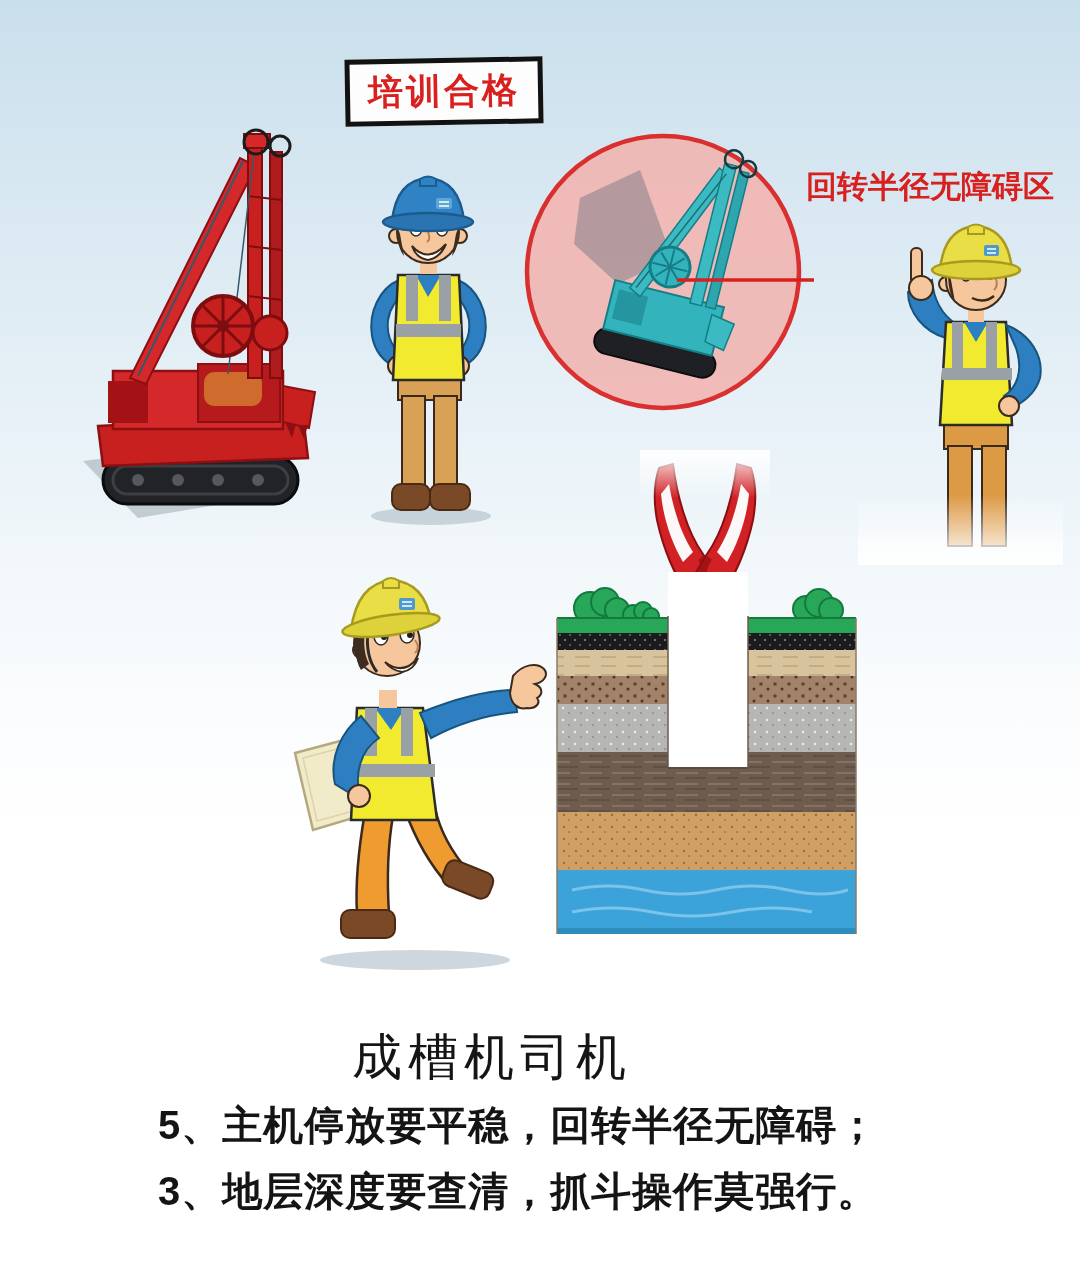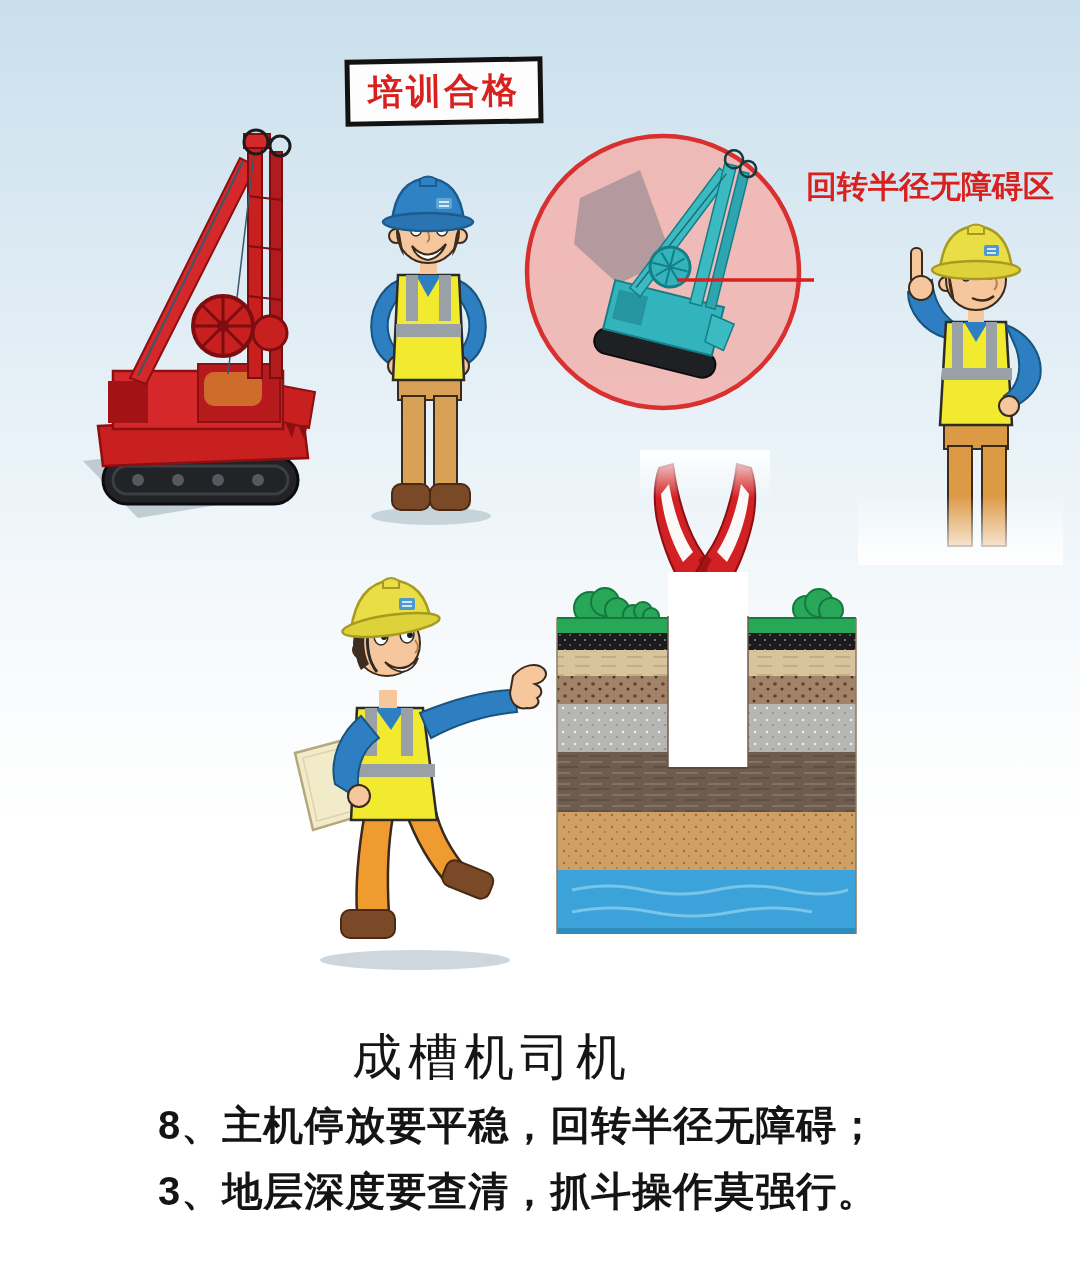--- a/index.html
+++ b/index.html
@@ -360,17 +360,17 @@
       <ellipse cx="126" cy="67" rx="49" ry="10" transform="rotate(-8 126 67)" fill="#ddd23a" stroke="#a89a1f" stroke-width="2.5"></ellipse>
       <rect x="134" y="40" width="16" height="12" rx="2" fill="#4d9ad0"></rect>
       <line x1="137" y1="44" x2="147" y2="44" stroke="#fff" stroke-width="1.5"></line>
       <line x1="137" y1="48" x2="147" y2="48" stroke="#fff" stroke-width="1.5"></line>
     </g>
   </svg>
 
   <div class="abs title">成槽机司机</div>
 
   <div class="abs rules">
-    <div>8、主机停放要平稳，回转半径无障碍；</div>
+    <div>5、主机停放要平稳，回转半径无障碍；</div>
     <div>3、地层深度要查清，抓斗操作莫强行。</div>
   </div>
 
 </div>
 
 </body></html>

